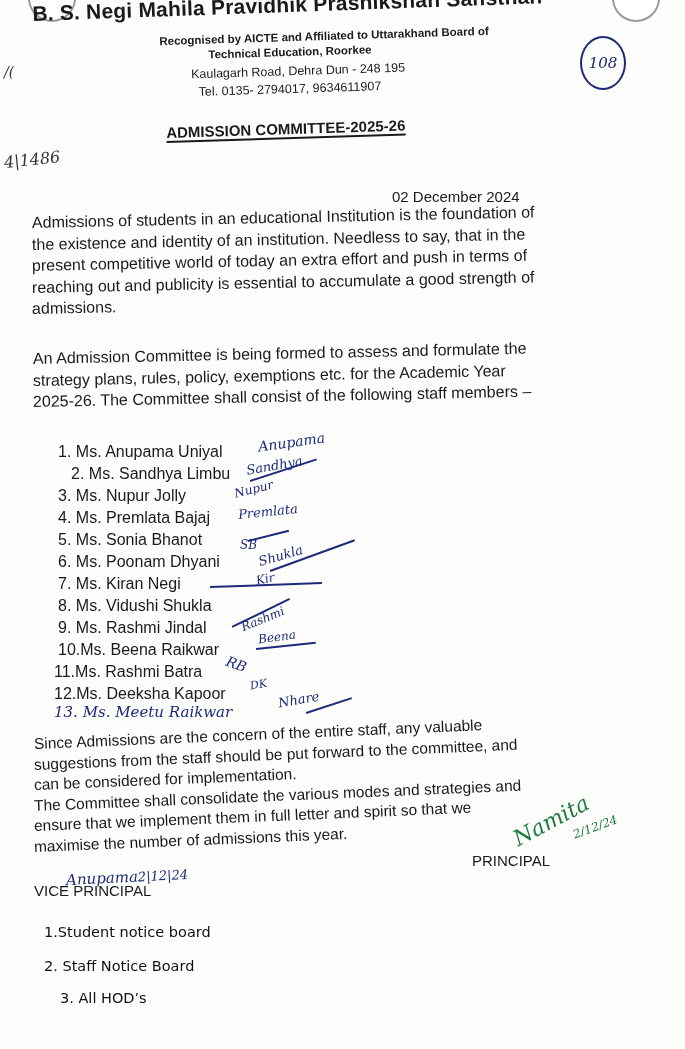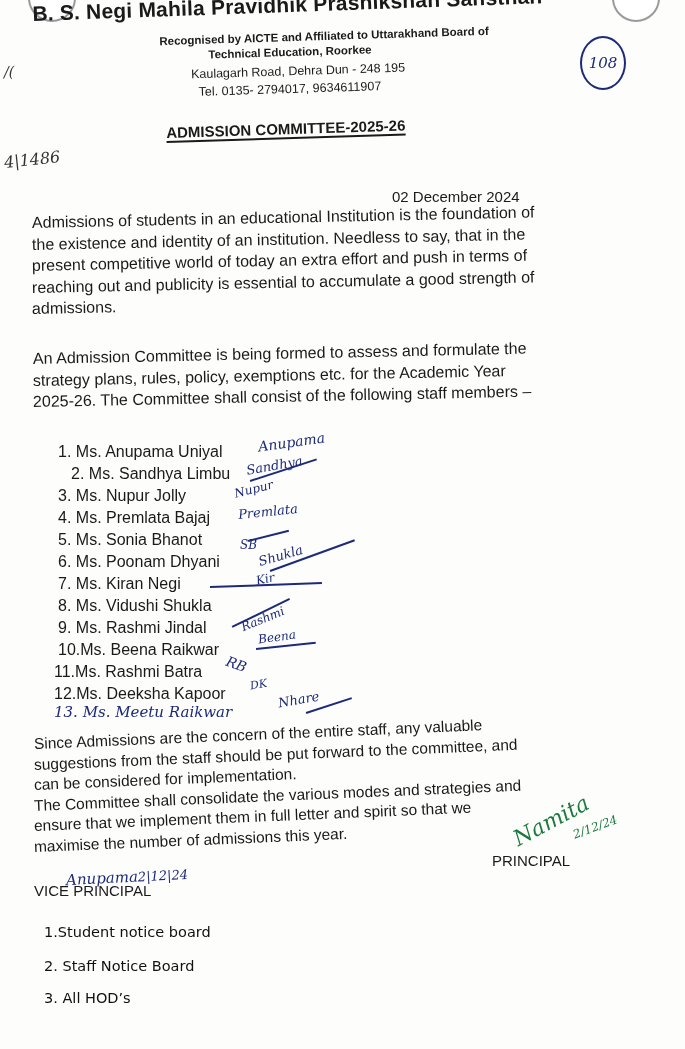--- a/index.html
+++ b/index.html
@@ -123,22 +123,22 @@
   <div style="transform:rotate(-2.4deg);">Since Admissions are the concern of the entire staff, any valuable</div>
   <div style="transform:rotate(-2.4deg);">suggestions from the staff should be put forward to the committee, and</div>
   <div style="transform:rotate(-2.4deg);">can be considered for implementation.</div>
   <div style="transform:rotate(-2.4deg);">The Committee shall consolidate the various modes and strategies and</div>
   <div style="transform:rotate(-2.4deg);">ensure that we implement them in full letter and spirit so that we</div>
   <div style="transform:rotate(-2.4deg);">maximise the number of admissions this year.</div>
 </div>
 
 <div class="hand hand-green" style="left:510px; top:808px; font-size:22px; transform:rotate(-28deg);">Namita</div>
 <div class="hand hand-green" style="left:572px; top:820px; font-size:12px; transform:rotate(-20deg);">2/12/24</div>
-<div class="role" style="left:492px; top:852px;">PRINCIPAL</div>
+<div class="role" style="left:472px; top:852px;">PRINCIPAL</div>
 
 <div class="hand" style="left:66px; top:868px; font-size:15px; transform:rotate(-3deg);"><span>Anupama</span><span style="font-size:13px;">2|12|24</span></div>
 <div class="role" style="left:34px; top:882px;text-align:center;">VICE PRINCIPAL</div>
 
 <div>
   <div class="cc" style="left:44px; top:924px;">1.Student notice board</div>
   <div class="cc" style="left:44px; top:958px;">2. Staff Notice Board</div>
-  <div class="cc" style="left:44px; top:990px;text-align:right;">3. All HOD’s</div>
+  <div class="cc" style="left:60px; top:990px;text-align:right;">3. All HOD’s</div>
 </div>
 
 </body></html>

